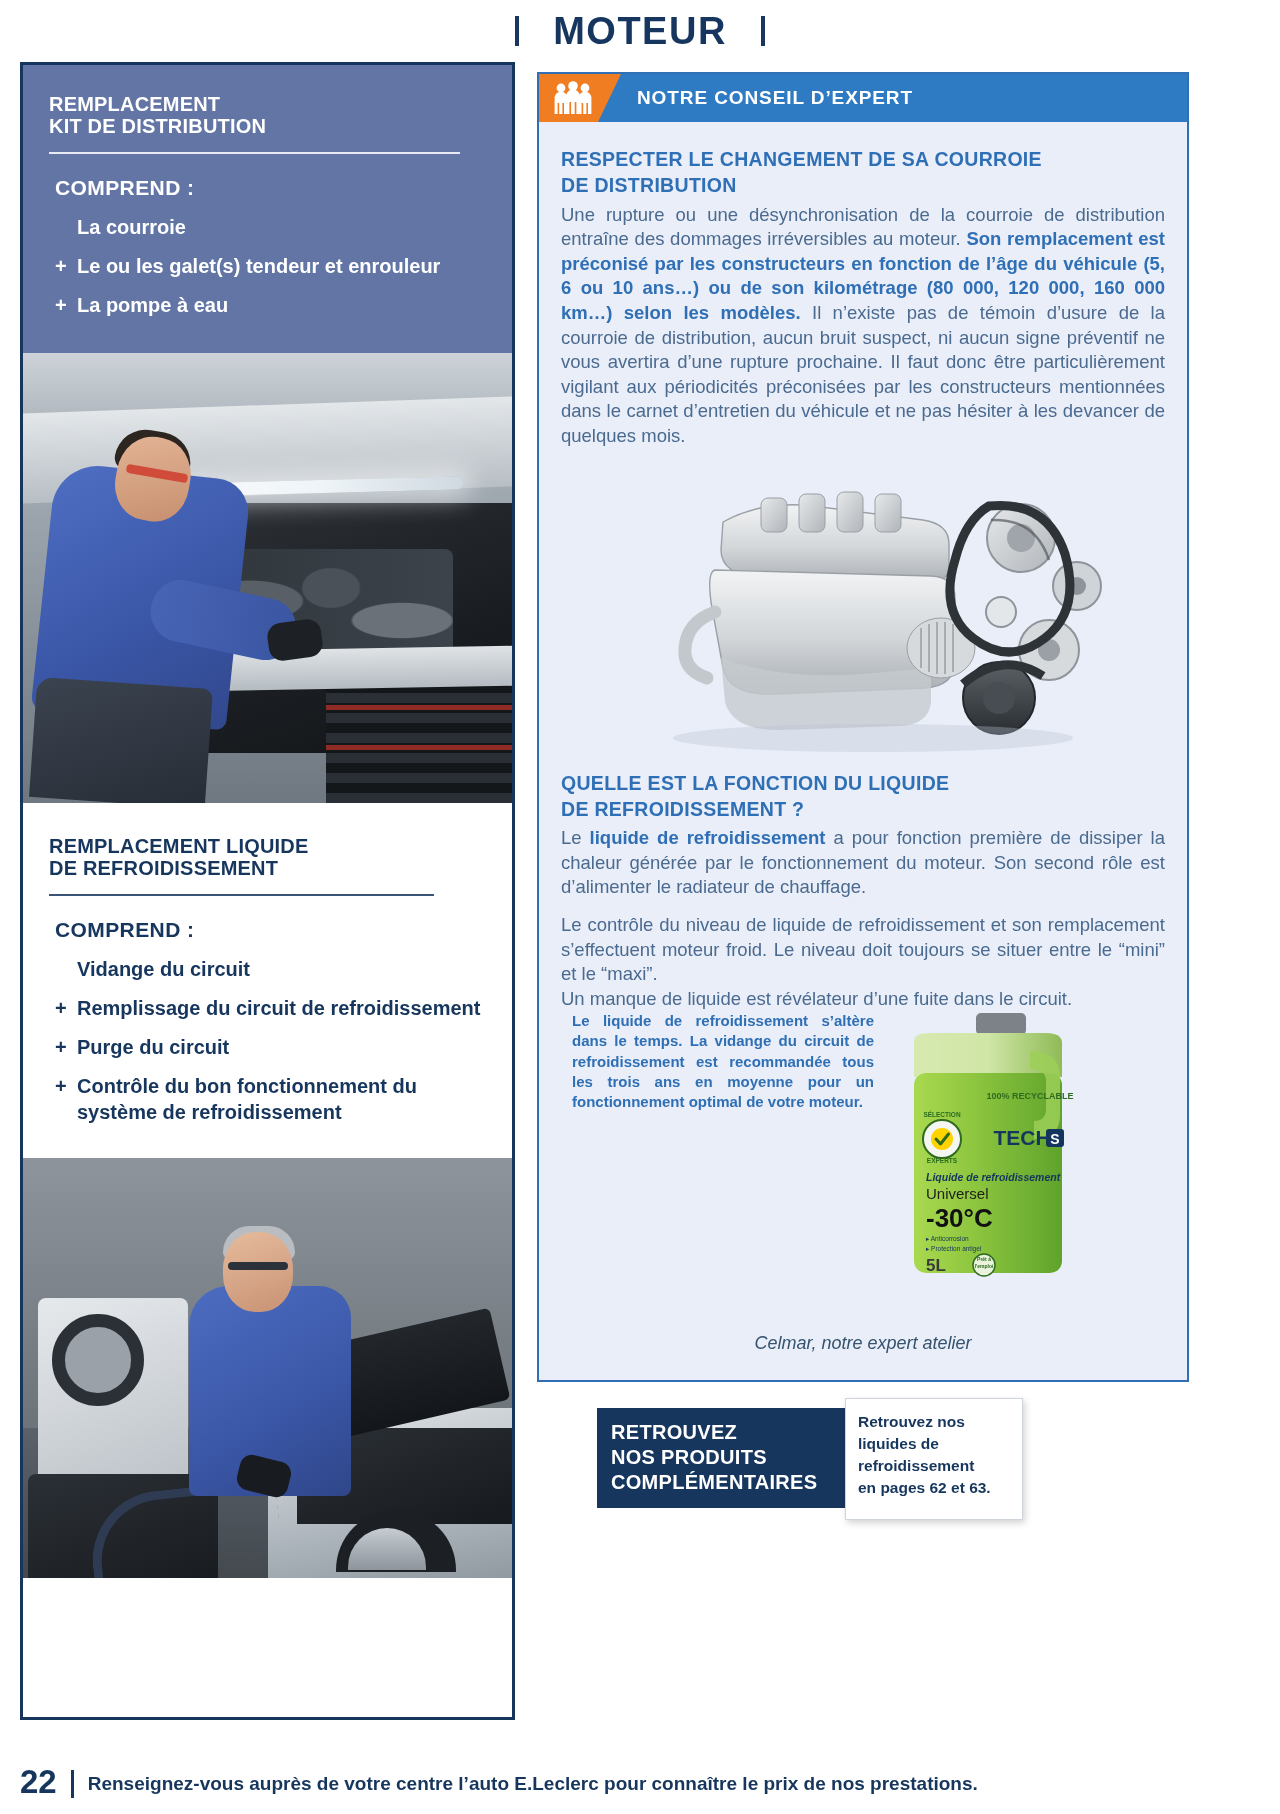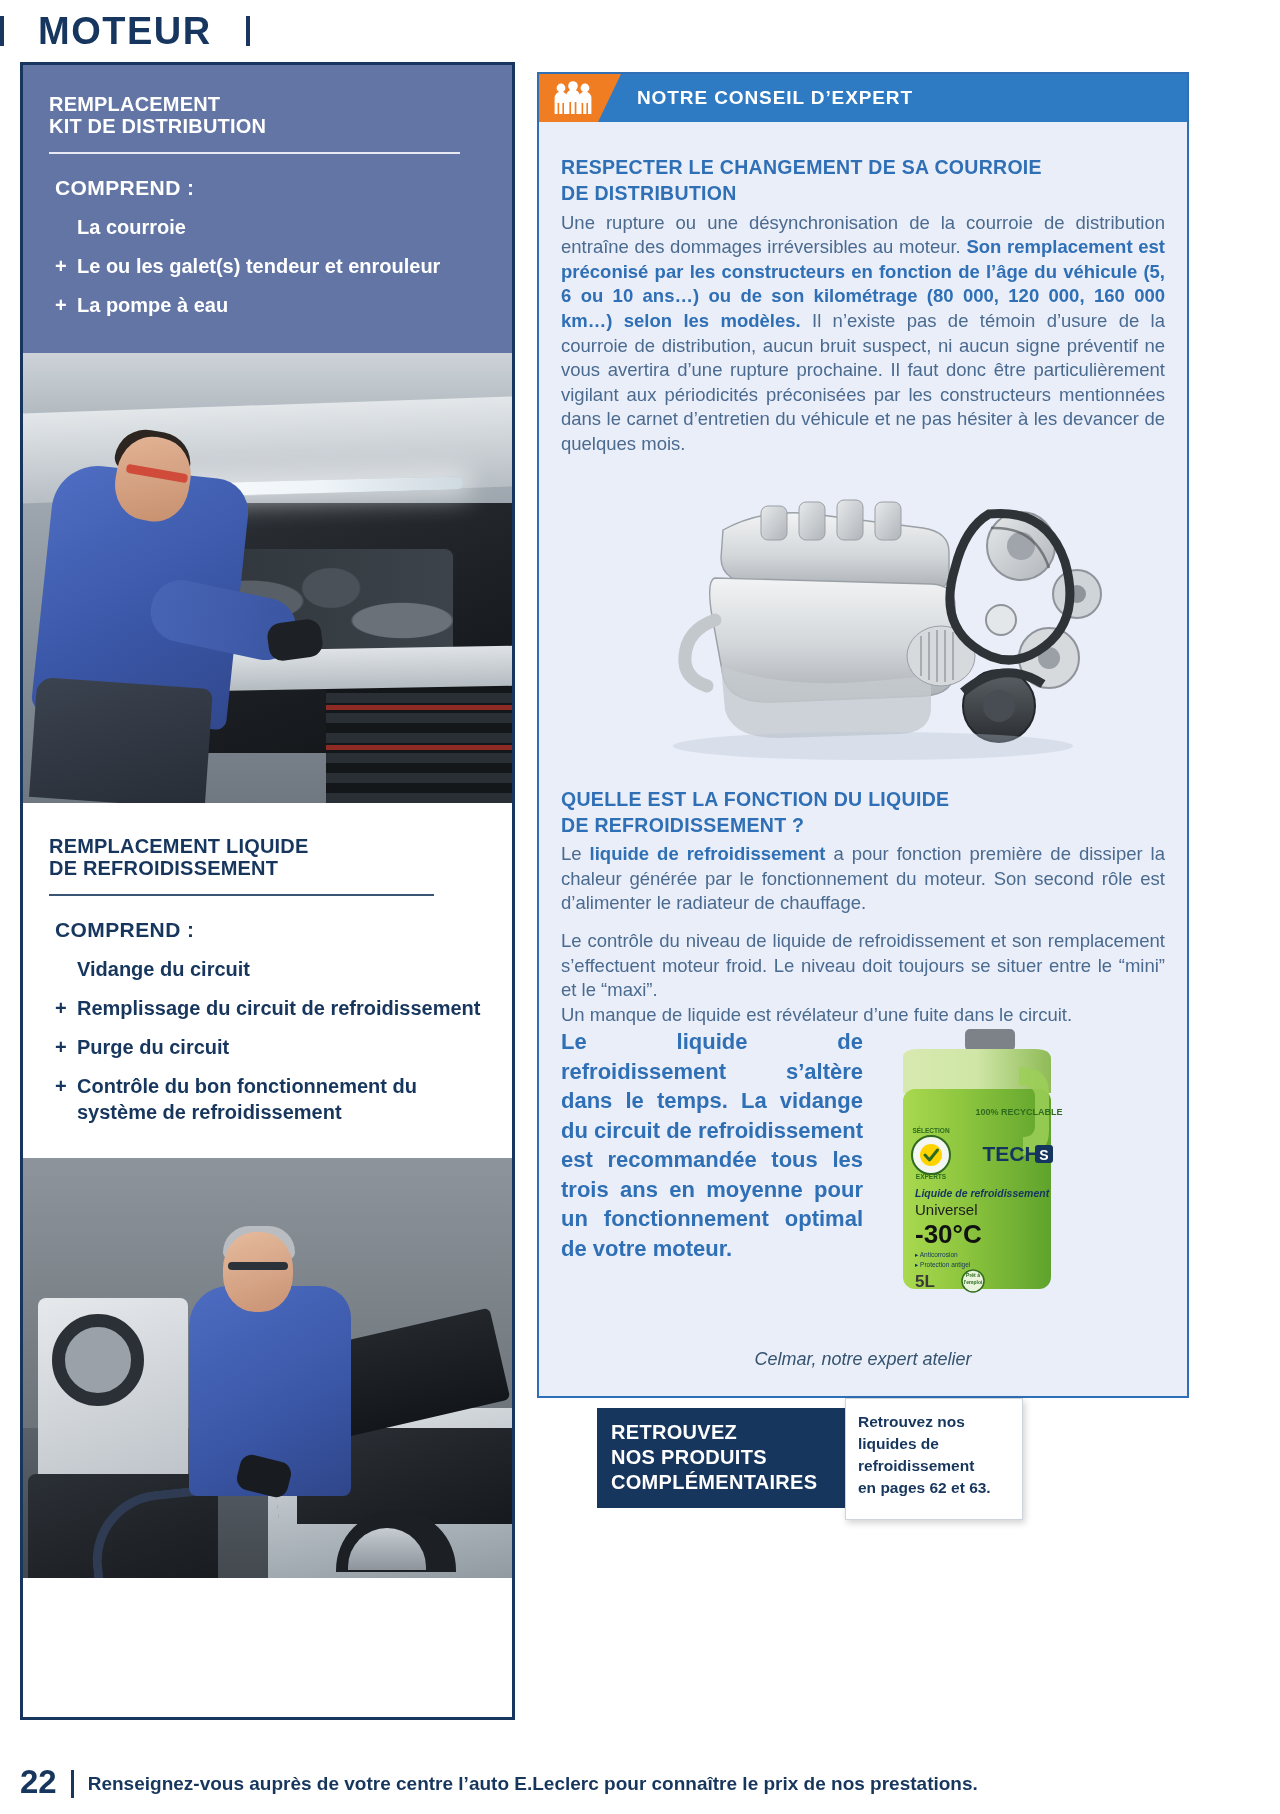--- a/index.html
+++ b/index.html
@@ -10,21 +10,21 @@
     background:#ffffff;
     font-family:"Liberation Sans", sans-serif;
     color:#1b3a63;
     position:relative;
     overflow:hidden;
   }
 
   
   .page-header{
     position:absolute; top:0; left:0; width:1280px; height:62px;
-    display:flex; align-items:center; gap:34px;
+    display:flex; align-items:center; justify-content:center; gap:34px;
   }
   .page-header .tick{
     display:block; width:4px; height:30px; background:#18365f;
   }
   .page-title{
     font-size:38px; font-weight:bold; letter-spacing:1.5px;
     color:#16365f; line-height:1;
   }
 
   
@@ -156,43 +156,43 @@
     display:flex; align-items:center; justify-content:flex-start; padding-left:12px;
   }
   .people-icon{ display:block; }
   .expert-bar-title{
     color:#ffffff; font-size:19px; font-weight:bold; letter-spacing:.9px; margin-left:16px;
   }
   .expert-inner{ padding:16px 22px 0 22px; }
 
   h3.sec{
     font-size:19.5px; font-weight:bold; color:#2f6fb5; letter-spacing:.3px;
-    line-height:1.35; margin:16px 0 4px 0;
+    line-height:1.35; margin:8px 0 4px 0;
   }
   p.body{
     font-size:18.5px; line-height:1.33; color:#4a6a90; margin:0 0 13px 0;
     text-align:justify; font-weight:normal;
   }
   p.body b{ color:#2f6fb5; font-weight:bold; }
   p.tight{ margin-bottom:0; }
   p.nojust{ text-align:left; }
 
   .engine-illo{
     position:relative; width:100%; height:300px; margin:6px 0 4px 0;
   }
   .sig{
     text-align:center; font-size:18px; color:#35536f; font-style:italic;
     margin:54px 0 0 0;
   }
 
   
   .bottom-row{ display:flex; gap:6px; align-items:flex-start; }
   .bold-block{
-    width:302px; font-size:22px; line-height:1.34; font-weight:bold;
-    color:#2f6fb5; text-align:justify;
+    width:302px; font-size:15px; line-height:1.34; font-weight:bold;
+    color:#2f6fb5; text-align:justify;margin-left:11px;
   }
   .bottle-wrap{ width:212px; height:268px; position:relative; }
 
   
   .retrouvez{
     position:absolute; left:597px; top:1408px; width:250px; height:100px;
     background:#17365d; color:#ffffff; padding:12px 14px;
     font-size:20px; font-weight:bold; line-height:1.25; letter-spacing:.3px;
   }
   .retrouvez-note{

